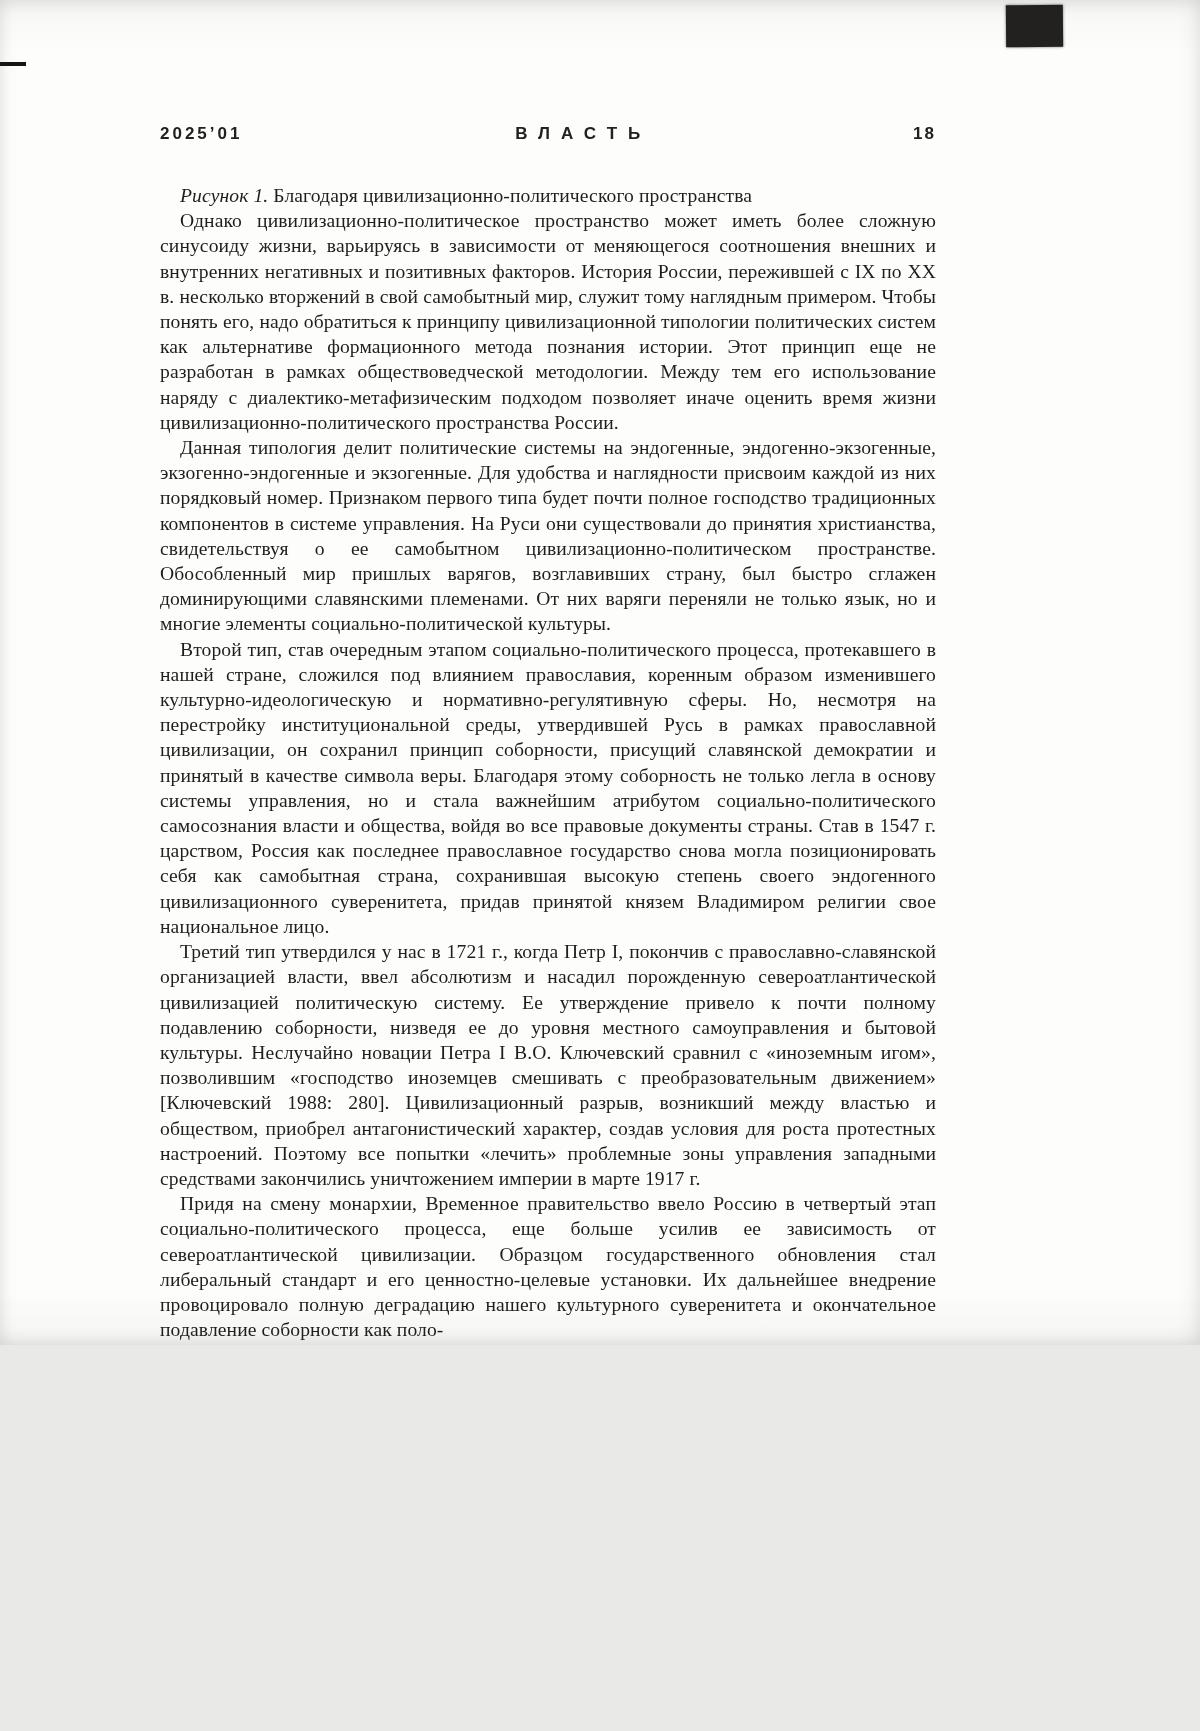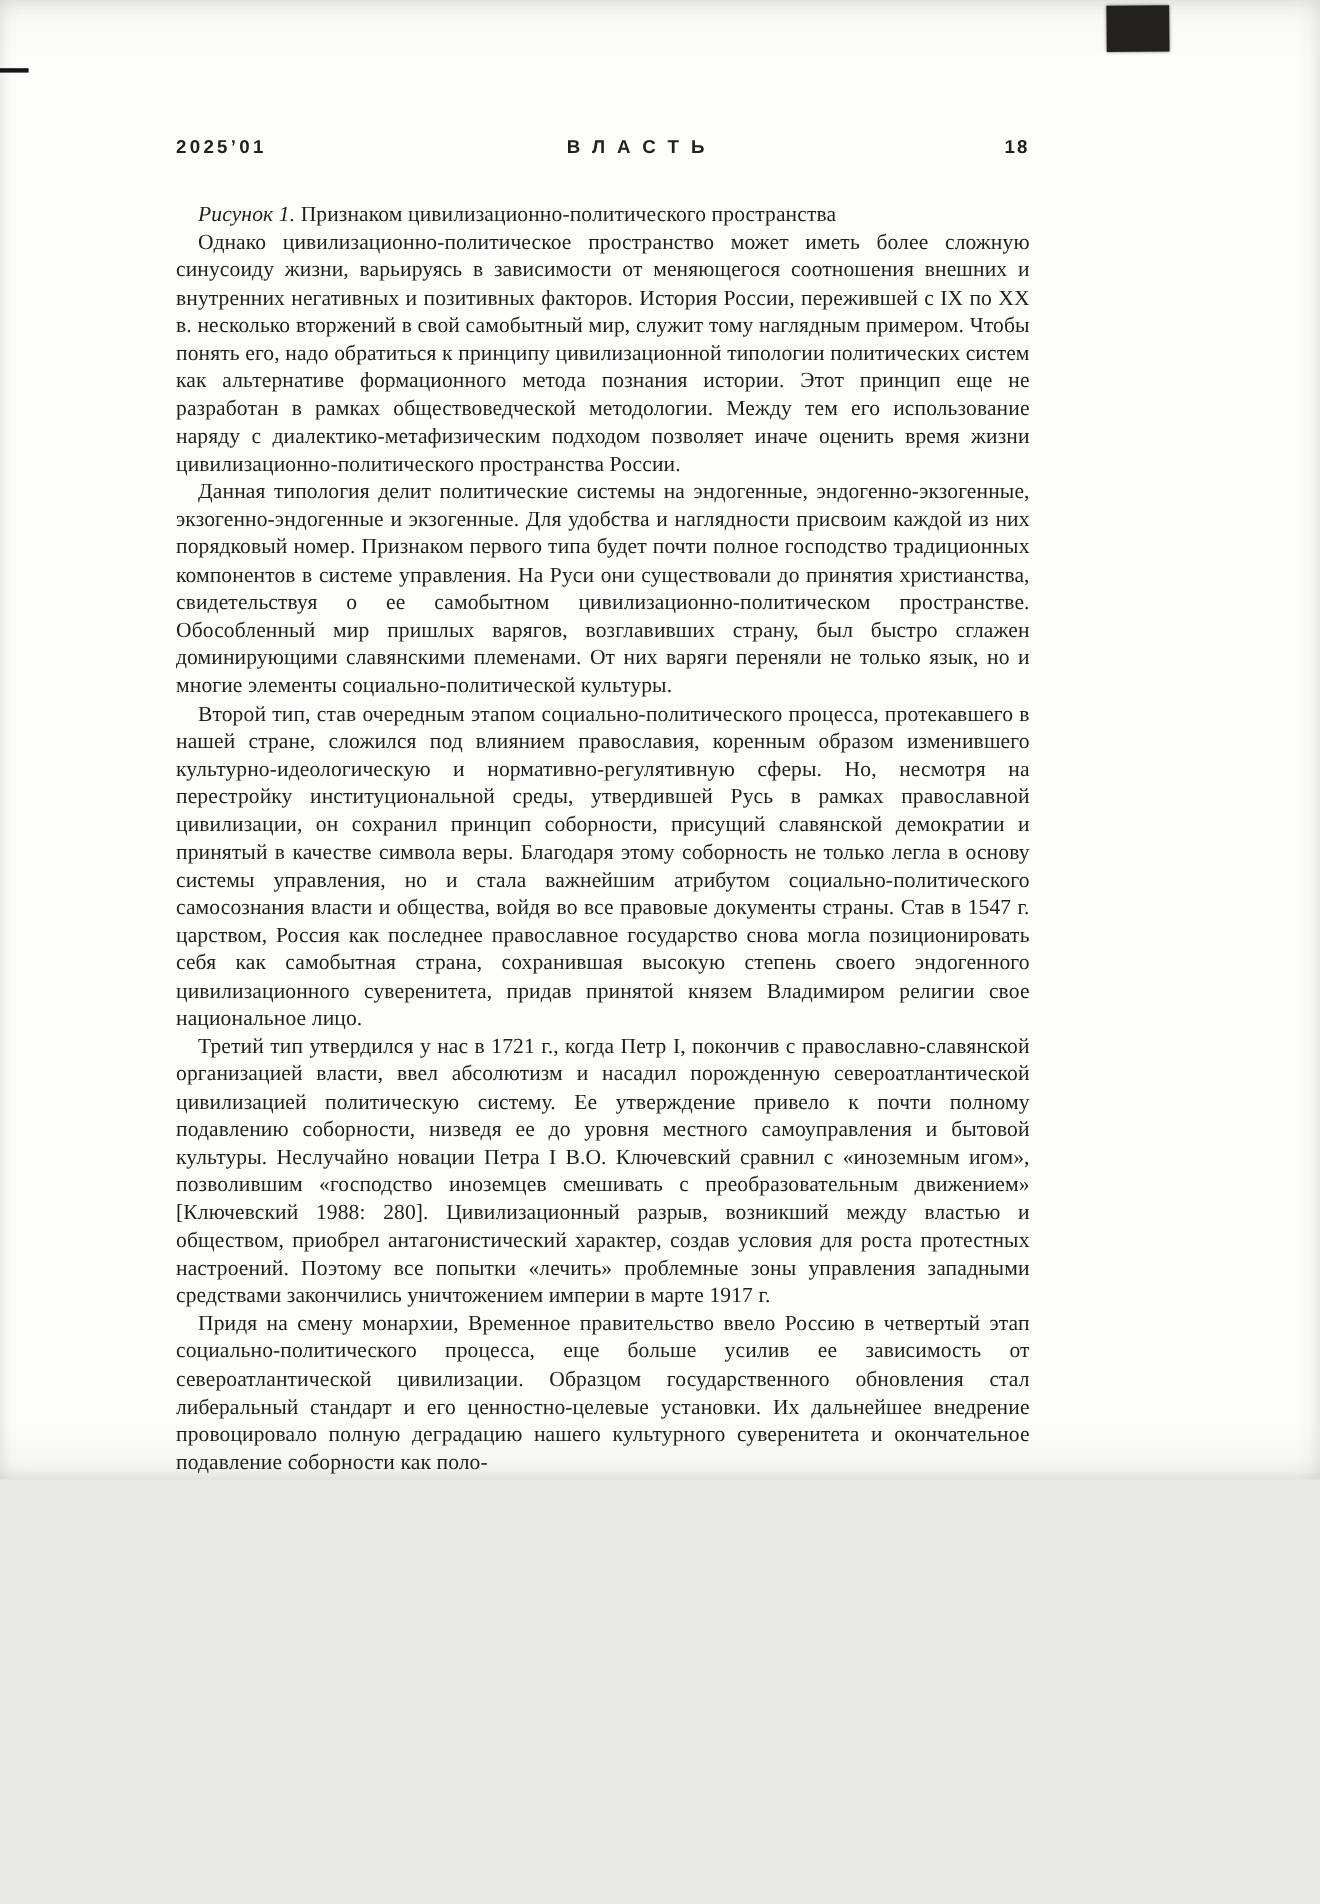--- a/index.html
+++ b/index.html
@@ -104,21 +104,21 @@
 
   <header class="page-header">
     <span class="issue-label">2025’01</span>
     <span class="journal-title">ВЛАСТЬ</span>
     <span class="page-number">18</span>
   </header>
 
   <main class="text-column">
     <p class="caption">
       <em>Рисунок 1.</em>
-      <span>Признаком цивилизационно-политического пространства</span>
+      <span>Благодаря цивилизационно-политического пространства</span>
     </p>
     <p class="body-para">Однако цивилизационно-политическое пространство может иметь более сложную синусоиду жизни, варьируясь в зависимости от меняющегося соотношения внешних и внутренних негативных и позитивных факторов. История России, пережившей с IX по XX в. несколько вторжений в свой самобытный мир, служит тому наглядным примером. Чтобы понять его, надо обратиться к принципу цивилизационной типологии политических систем как альтернативе формационного метода познания истории. Этот принцип еще не разработан в рамках обществоведческой методологии. Между тем его использование наряду с диалектико-метафизическим подходом позволяет иначе оценить время жизни цивилизационно-политического пространства России.</p>
     <p class="body-para">Данная типология делит политические системы на эндогенные, эндогенно-экзогенные, экзогенно-эндогенные и экзогенные. Для удобства и наглядности присвоим каждой из них порядковый номер. Признаком первого типа будет почти полное господство традиционных компонентов в системе управления. На Руси они существовали до принятия христианства, свидетельствуя о ее самобытном цивилизационно-политическом пространстве. Обособленный мир пришлых варягов, возглавивших страну, был быстро сглажен доминирующими славянскими племенами. От них варяги переняли не только язык, но и многие элементы социально-политической культуры.</p>
     <p class="body-para">Второй тип, став очередным этапом социально-политического процесса, протекавшего в нашей стране, сложился под влиянием православия, коренным образом изменившего культурно-идеологическую и нормативно-регулятивную сферы. Но, несмотря на перестройку институциональной среды, утвердившей Русь в рамках православной цивилизации, он сохранил принцип соборности, присущий славянской демократии и принятый в качестве символа веры. Благодаря этому соборность не только легла в основу системы управления, но и стала важнейшим атрибутом социально-политического самосознания власти и общества, войдя во все правовые документы страны. Став в 1547 г. царством, Россия как последнее православное государство снова могла позиционировать себя как самобытная страна, сохранившая высокую степень своего эндогенного цивилизационного суверенитета, придав принятой князем Владимиром религии свое национальное лицо.</p>
     <p class="body-para">Третий тип утвердился у нас в 1721 г., когда Петр I, покончив с православно-славянской организацией власти, ввел абсолютизм и насадил порожденную североатлантической цивилизацией политическую систему. Ее утверждение привело к почти полному подавлению соборности, низведя ее до уровня местного самоуправления и бытовой культуры. Неслучайно новации Петра I В.О. Ключевский сравнил с «иноземным игом», позволившим «господство иноземцев смешивать с преобразовательным движением» [Ключевский 1988: 280]. Цивилизационный разрыв, возникший между властью и обществом, приобрел антагонистический характер, создав условия для роста протестных настроений. Поэтому все попытки «лечить» проблемные зоны управления западными средствами закончились уничтожением империи в марте 1917 г.</p>
     <p class="body-para">Придя на смену монархии, Временное правительство ввело Россию в четвертый этап социально-политического процесса, еще больше усилив ее зависимость от североатлантической цивилизации. Образцом государственного обновления стал либеральный стандарт и его ценностно-целевые установки. Их дальнейшее внедрение провоцировало полную деградацию нашего культурного суверенитета и окончательное подавление соборности как поло-</p>
   </main>
 
 </div>
 

